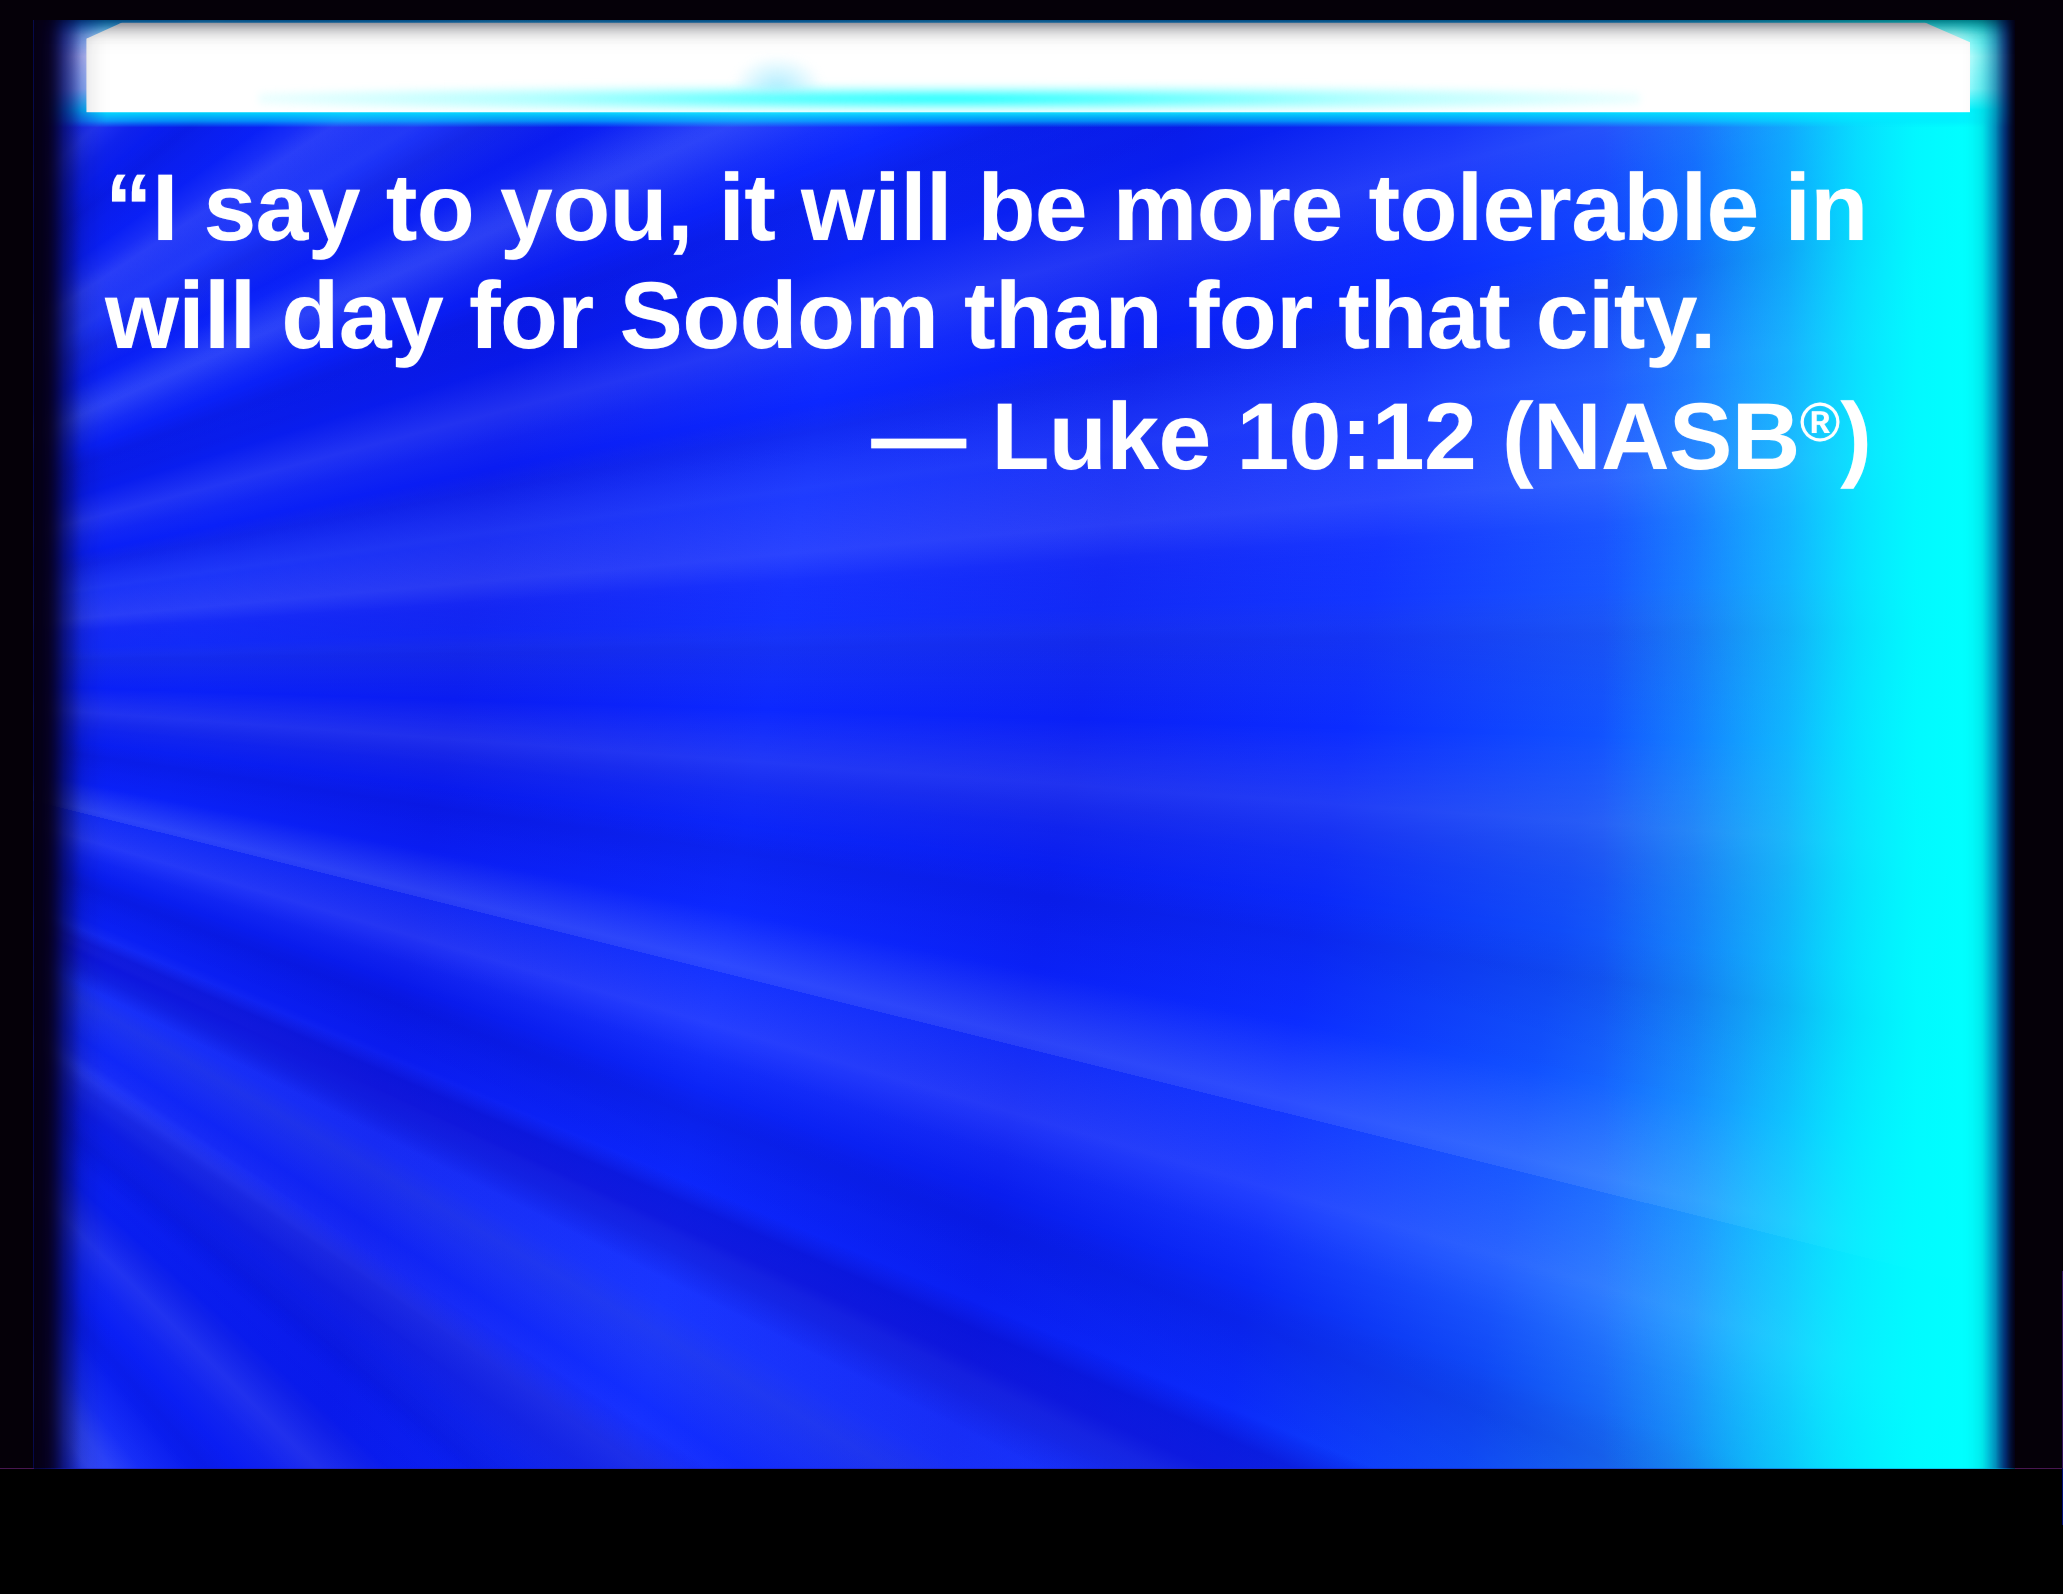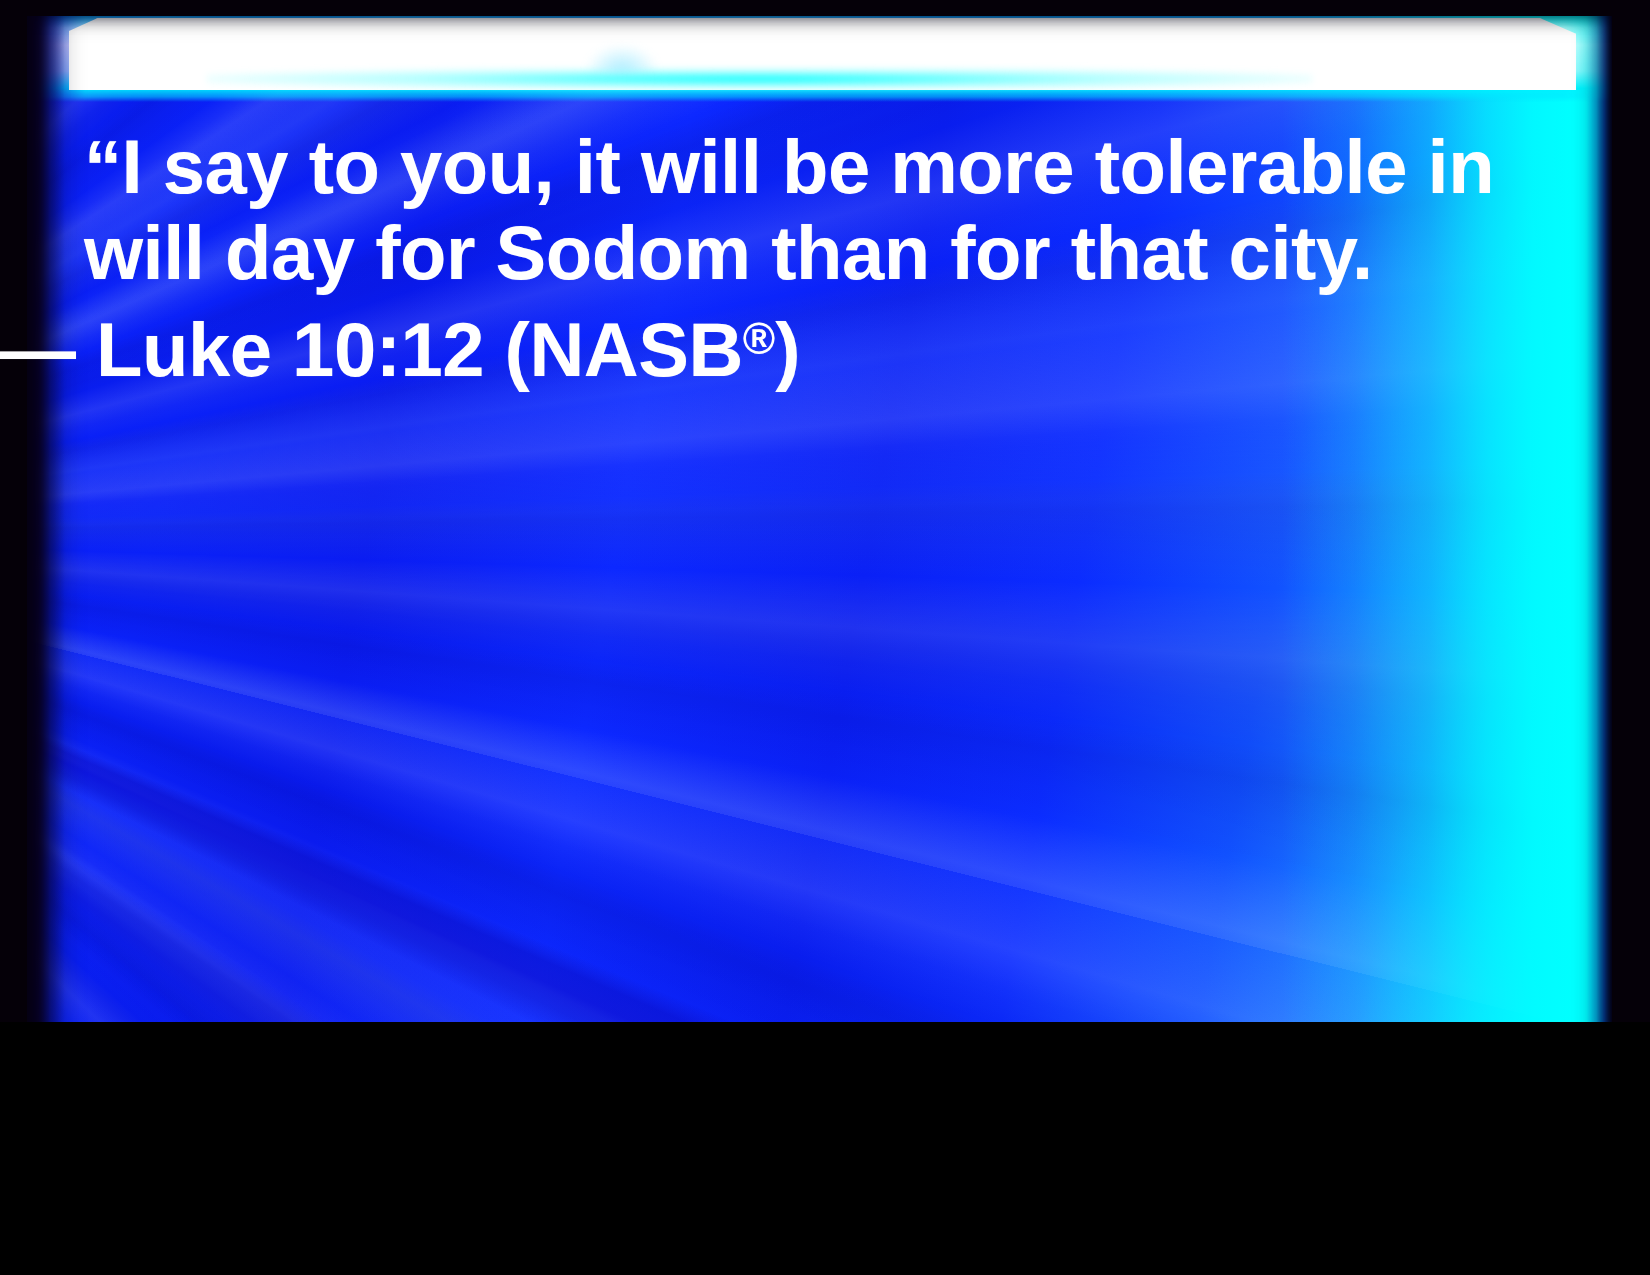--- a/index.html
+++ b/index.html
@@ -8,21 +8,21 @@
     padding: 0;
     background: #000000;
   }
   body {
     font-family: "Liberation Sans", sans-serif;
   }
 
   #slide {
     position: relative;
     width: 1650px;
-    height: 1022px;
+    height: 1175px;
     background: #d946ef;
     overflow: hidden;
   }
 
   
   .frame-bg {
     position: absolute;
     inset: 0;
     background: #050008;
   }
@@ -266,20 +266,21 @@
   .verse-line.l2 {
     position: absolute;
     left: 84px;
     top: 210px;
   }
   .verse-line.l3 {
     position: absolute;
     left: 0;
     top: 296px;
     width: 1497px;
+    text-align: right;
   }
   .reg-mark {
     font-size: 44px;
     vertical-align: 22px;
     letter-spacing: 0;
   }
 </style>
 </head>
 <body>
 

